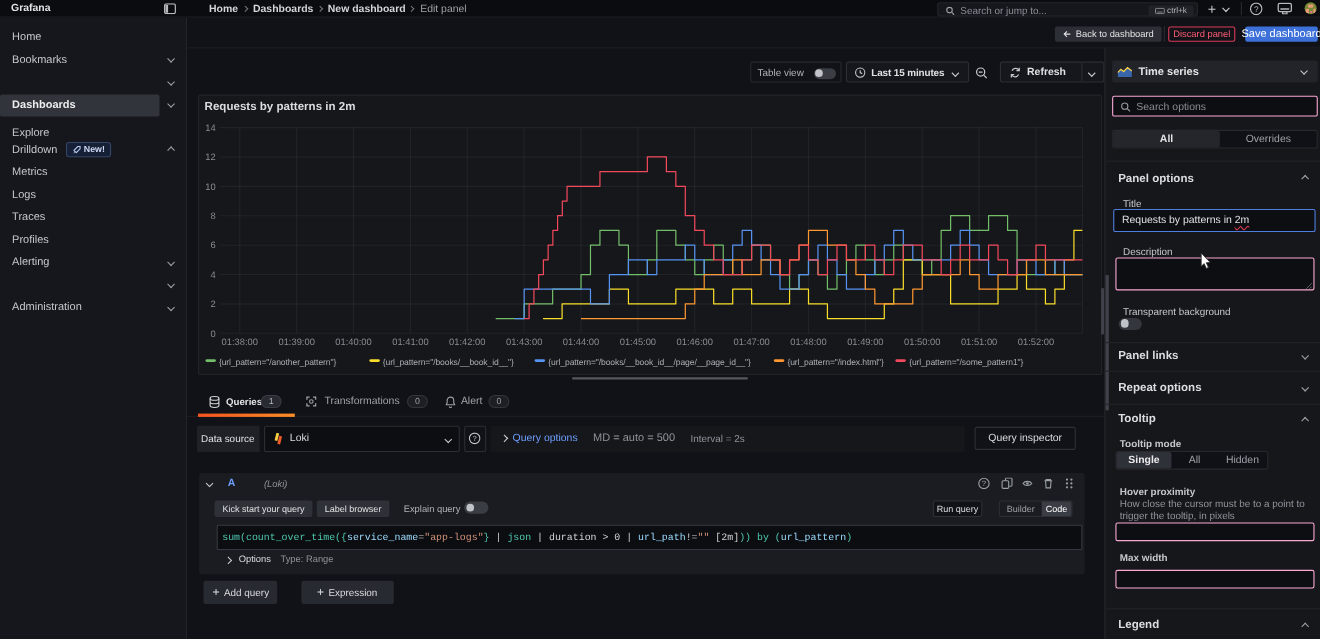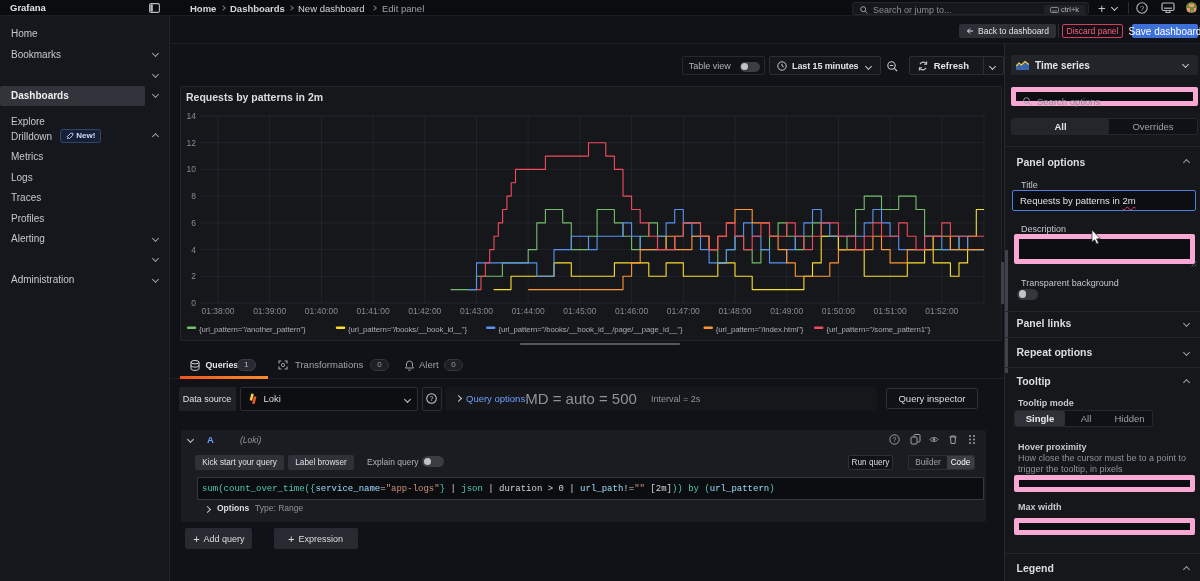--- a/index.html
+++ b/index.html
@@ -5,39 +5,39 @@
 .abs{position:absolute}
 #navbar{position:absolute;left:0;top:0;width:1200px;height:16px;background:#0b0c0f;border-bottom:1px solid #1c1e23;z-index:30}
 #sidebar{position:absolute;left:0;top:16px;width:170px;height:565px;background:#16171d;border-right:1px solid #222429;z-index:20}
 #rightpane{position:absolute;left:1004px;top:16px;width:196px;height:565px;background:#16171b;border-left:1px solid #26282d;z-index:10}
 .navitem{position:absolute;left:0;width:170px;height:20px;line-height:20px;font-size:10px;color:#c4c9cd;padding-left:11px}
 .chevd,.chevu{position:absolute;width:5px;height:5px;border-left:1.2px solid #9aa0a6;border-bottom:1.2px solid #9aa0a6}
 .chevd{transform:rotate(-45deg)}
 .chevu{transform:rotate(135deg)}
 .hd2{font-weight:bold;color:#dcdde0;font-size:10.5px}
 .lbl{font-size:9px;color:#c4c9cd}
-.inp{position:absolute;background:#0d0e12;border:5px solid #f9a8d4;border-radius:2px}
+.inp{position:absolute;background:#0d0e12;border:1px solid #f9a8d4;border-radius:2px}
 .btn{position:absolute;display:flex;align-items:center;justify-content:center;font-size:9px;border-radius:2px;white-space:nowrap}
 .obtn{border:1px solid #2e3036;background:#111217;color:#dcdde0}
 svg{display:block}
 </style></head>
 <body>
 
 <div id="navbar">
   <div class="abs" style="left:10px;top:2px;font-size:9.5px;font-weight:bold;color:#e3e4e6">Grafana</div>
   <svg class="abs" style="left:149px;top:3px" width="11" height="10" viewBox="0 0 11 10">
       <rect x="0.6" y="0.6" width="9.8" height="8.8" rx="1.5" fill="none" stroke="#b6babe" stroke-width="1.1"></rect>
       <rect x="1.4" y="1.4" width="2.4" height="7.2" fill="#b6babe"></rect>
     </svg>
 
   <div class="abs" style="left:190px;top:3px;font-size:9.5px;font-weight:bold;color:#d5d7da">Home</div>
   <div class="chevd" style="left:221px;top:6px;width:4px;height:4px;transform:rotate(-135deg);border-color:#6f747b"></div>
   <div class="abs" style="left:230px;top:3px;font-size:9.5px;font-weight:bold;color:#d5d7da">Dashboards</div>
   <div class="chevd" style="left:289px;top:6px;width:4px;height:4px;transform:rotate(-135deg);border-color:#6f747b"></div>
-  <div class="abs" style="left:298px;top:3px;font-size:9.5px;font-weight:normal;color:#d5d7da">New dashboard</div>
+  <div class="abs" style="left:298px;top:3px;font-size:9.5px;font-weight:bold;color:#d5d7da">New dashboard</div>
   <div class="chevd" style="left:372px;top:6px;width:4px;height:4px;transform:rotate(-135deg);border-color:#6f747b"></div>
   <div class="abs" style="left:382px;top:3px;font-size:9.5px;color:#9da2a8">Edit panel</div>
 
   <div class="abs" style="left:852px;top:2px;width:237px;height:13px;background:#16171d;border:1px solid #24262c;border-radius:3px">
     <svg class="abs" style="left:7px;top:2.5px" width="8" height="8" viewBox="0 0 8 8">
         <circle cx="3.2" cy="3.2" r="2.5" fill="none" stroke="#9aa0a6" stroke-width="1"></circle>
         <line x1="5.2" y1="5.2" x2="7.4" y2="7.4" stroke="#9aa0a6" stroke-width="1"></line>
       </svg>
     <div class="abs" style="left:20px;top:1.5px;font-size:9px;color:#898e95">Search or jump to...</div>
     <div class="abs" style="left:191px;top:1.5px;width:41px;height:10px;background:#202227;border-radius:2px;display:flex;align-items:center;justify-content:center">
@@ -246,21 +246,21 @@
   </div>
   <div class="abs" style="left:251.5px;top:342.5px;width:20px;height:24px;border:1px solid #2c2e34;border-radius:2px;display:flex;align-items:center;justify-content:center">
     <svg width="11" height="11" viewBox="0 0 12 12">
         <circle cx="6" cy="6" r="5.2" fill="none" stroke="#c4c9cd" stroke-width="1.1"></circle>
         <text x="6" y="8.6" font-size="7.5" fill="#c4c9cd" text-anchor="middle" font-family="Liberation Sans">?</text>
       </svg>
   </div>
   <div class="abs" style="left:276px;top:342.5px;width:431px;height:24px;background:#16171b;border-radius:2px;display:flex;align-items:center">
     <div class="chevd" style="left:10px;top:9.5px;transform:rotate(-135deg);border-color:#c4c9cd"></div>
     <span style="font-size:9.5px;color:#6e9fff;margin-left:20px">Query options</span>
-    <span style="font-size:15px;color:#8e939a;">MD = auto = 500</span>
+    <span style="font-size:10px;color:#8e939a;margin-left:14px">MD = auto = 500</span>
     <span style="font-size:9px;color:#8e939a;margin-left:14px">Interval = 2s</span>
   </div>
   <div class="btn obtn" style="left:716px;top:344px;width:92px;height:21px;font-size:9.5px">Query inspector</div>
 
   <div class="abs" style="left:11px;top:386px;width:805px;height:92px;background:#1a1c21;border-radius:2px">
     <div class="chevd" style="left:7px;top:7px;border-color:#c4c9cd"></div>
     <span class="abs" style="left:26px;top:4px;font-size:9.5px;font-weight:bold;color:#6e9fff">A</span>
     <span class="abs" style="left:59px;top:4.5px;font-size:8.5px;font-style:italic;color:#8e939a">(Loki)</span>
     <svg class="abs" style="left:708px;top:4px" width="90" height="11" viewBox="0 0 90 11">
       <circle cx="5.5" cy="5.5" r="4.7" fill="none" stroke="#9aa0a6" stroke-width="1"></circle>
@@ -287,21 +287,21 @@
       </span>
     <div class="btn obtn" style="left:667px;top:24.5px;width:45px;height:15.5px;font-size:8.2px">Run query</div>
     <div class="abs" style="left:727px;top:24.5px;width:67px;height:15.5px;border:1px solid #2c2e34;border-radius:2px;display:flex">
       <span style="width:38px;display:flex;align-items:center;justify-content:center;font-size:8.2px;color:#9da2a8">Builder</span>
       <span style="flex:1;display:flex;align-items:center;justify-content:center;font-size:8.2px;color:#fff;background:#3a3d44;border-radius:0 2px 2px 0">Code</span>
     </div>
     <div class="abs" style="left:16px;top:47px;width:787px;height:23px;background:#0c0d11;border:1px solid #353840;border-radius:1px;display:flex;align-items:center">
       <span style="font-family:'Liberation Mono',monospace;font-size:9px;margin-left:4px;white-space:pre;color:#d4d4d4"><span style="color:#4EC9B0">sum(count_over_time({</span><span style="color:#9CDCFE">service_name</span>=<span style="color:#CE9178">"app-logs"</span><span style="color:#4EC9B0">}</span> | <span style="color:#4EC9B0">json</span> | duration &gt; 0 | <span style="color:#9CDCFE">url_path</span>!=<span style="color:#CE9178">""</span> [2m]<span style="color:#4EC9B0">))</span> <span style="color:#4EC9B0">by</span> <span style="color:#4EC9B0">(</span><span style="color:#9CDCFE">url_pattern</span><span style="color:#4EC9B0">)</span></span>
     </div>
     <div class="chevd" style="left:24px;top:77px;transform:rotate(-135deg);border-color:#c4c9cd"></div>
-    <span class="abs" style="left:36px;top:73px;font-size:8.5px;font-weight:bold;color:#dcdde0">Options</span>
+    <span class="abs" style="left:36px;top:73px;font-size:8.5px;font-weight:normal;color:#dcdde0">Options</span>
     <span class="abs" style="left:74px;top:73px;font-size:8.5px;color:#8e939a">Type: Range</span>
   </div>
   <div class="btn" style="left:15.4px;top:484.4px;width:67px;height:21px;background:#282a31;color:#dcdde0"><span style="font-size:11px;margin-right:4px;font-weight:normal">+</span> Add query</div>
   <div class="btn" style="left:103.6px;top:484.4px;width:84px;height:21px;background:#282a31;color:#dcdde0"><span style="font-size:11px;margin-right:4px;font-weight:normal">+</span> Expression</div>
 
   <div class="abs" style="left:831px;top:218px;width:2.5px;height:42px;background:#3f424a"></div>
 </div>
 
 <div id="rightpane">
   <div class="abs" style="left:0px;top:234px;width:2.5px;height:123px;background:#3f424a"></div>

